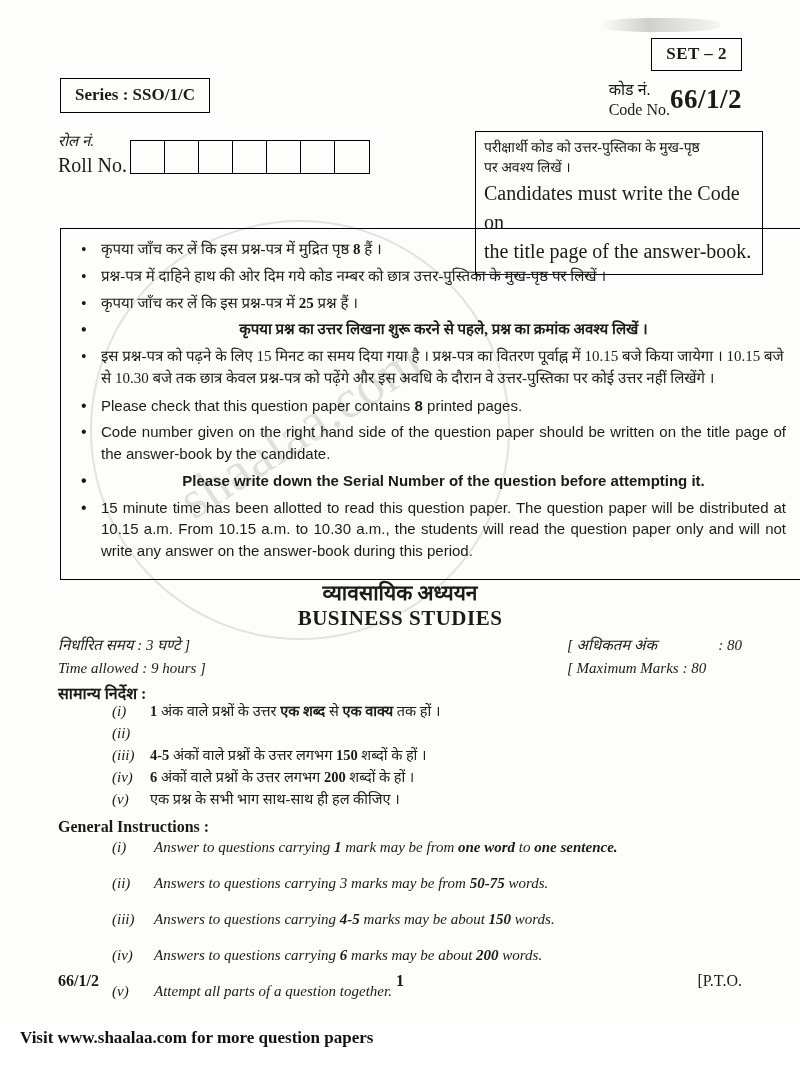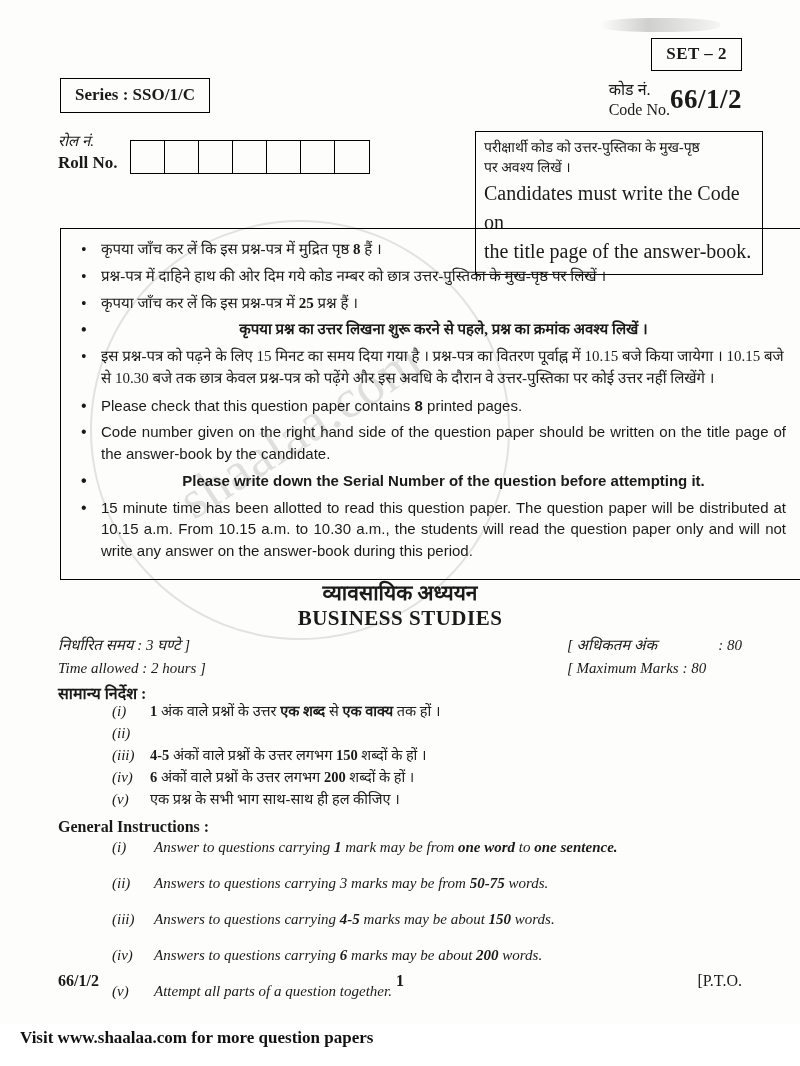--- a/index.html
+++ b/index.html
@@ -85,21 +85,21 @@
   }
 
   
   .roll-label {
     position: absolute;
     left: 58px;
     top: 132px;
     line-height: 1.3;
   }
   .roll-label .hi { font-size: 15px; font-style: italic; }
-  .roll-label .en { font-weight: bold; font-size: 17px; }
+  .roll-label .en { font-weight: normal; font-size: 20px; }
   .roll-grid {
     position: absolute;
     left: 130px;
     top: 140px;
     display: flex;
     border: 1.2px solid #000;
   }
   .roll-cell {
     width: 34px;
     height: 32px;
@@ -334,21 +334,21 @@
           <li class="en bold">Please write down the Serial Number of the question before attempting it.</li>
           <li class="en">15 minute time has been allotted to read this question paper. The question paper will be distributed at 10.15 a.m. From 10.15 a.m. to 10.30 a.m., the students will read the question paper only and will not write any answer on the answer-book during this period.</li>
         </ul>
     </div>
 
     <div class="title-hi">व्यावसायिक अध्ययन</div>
     <div class="title-en">BUSINESS STUDIES</div>
 
     <div class="time-block">
       <div>निर्धारित समय : 3 घण्टे ]</div>
-      <div>Time allowed : 2 hours ]</div>
+      <div>Time allowed : 9 hours ]</div>
     </div>
 
     <div class="marks-block">
       <div class="marks-row">
         <span>[ अधिकतम अंक</span>
         <span>: 80</span>
       </div>
       <div>[ Maximum Marks : 80</div>
     </div>
 

